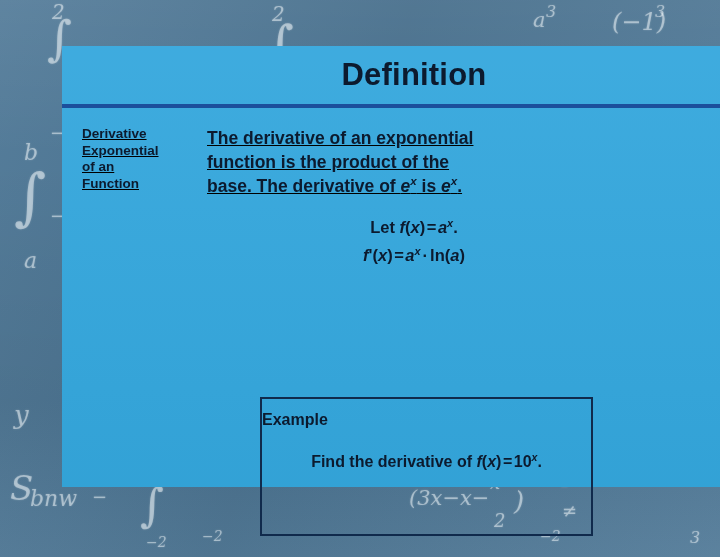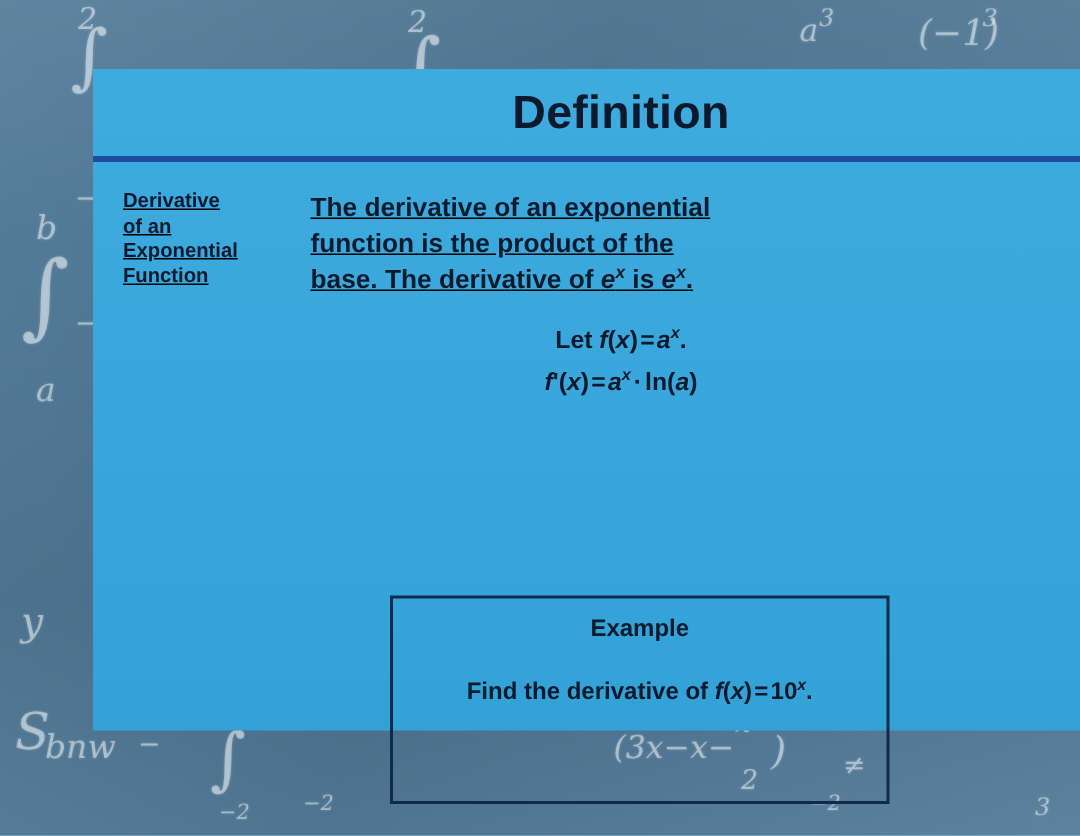--- a/index.html
+++ b/index.html
@@ -135,21 +135,20 @@
   #example-box {
     position: absolute;
     left: 198px;
     top: 289px;
     width: 333px;
     height: 139px;
     border: 2px solid #102a4c;
     box-sizing: border-box;
   }
   #example-heading {
-    text-align: center;
     font-size: 16px;
     font-weight: bold;
     color: #0c1a2e;
     margin-top: 12px;
   }
   #example-line1 {
     text-align: center;
     font-size: 16px;
     margin-top: 24px;
   }
@@ -205,22 +204,22 @@
       <div id="title-text">Definition</div>
     </div>
     <div id="title-rule"></div>
 
     <div id="body-area">
 
       <div id="columns">
 
         <div id="left-col">
           <div class="side-label">Derivative</div>
+          <div class="side-label">Exponential</div>
           <div class="side-label">of an</div>
-          <div class="side-label">Exponential</div>
           <div class="side-label">Function</div>
         </div>
 
         <div id="right-col">
           <div class="def-text">The derivative of an exponential</div>
           <div class="def-text">function is the product of the</div>
           <div class="def-text"><span>base. The derivative of </span><span class="mvar">e</span><sup class="mexp">x</sup><span> is </span><span class="mvar">e</span><sup class="mexp">x</sup><span>.</span></div>
         </div>
       </div>
 

